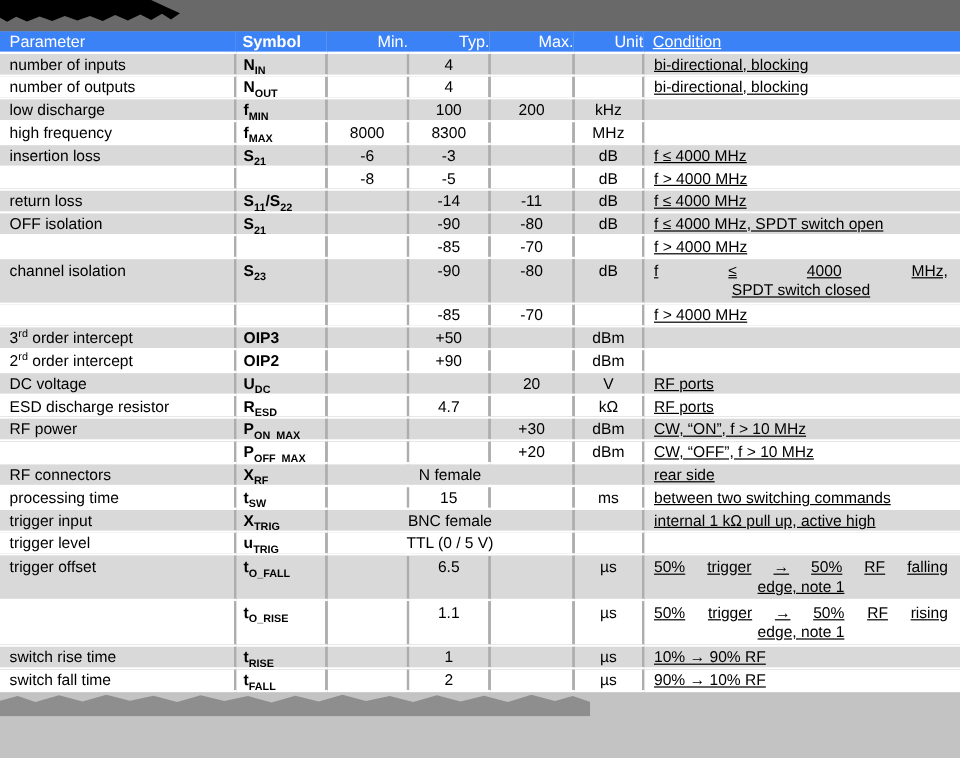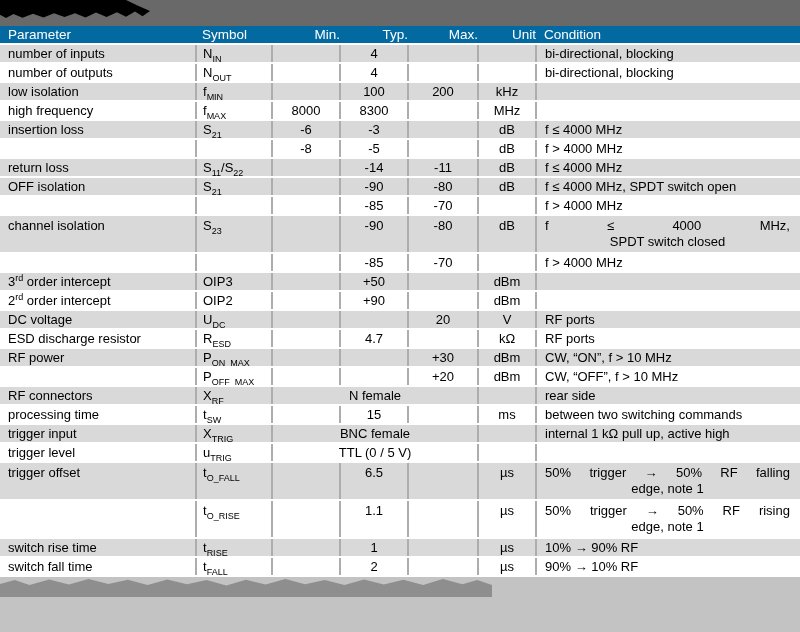--- a/index.html
+++ b/index.html
@@ -7,30 +7,30 @@
        font-family:"Liberation Sans",sans-serif;color:#000;}
   .page{width:800px;height:632px;position:relative;}
 
   .top-strip{height:26px;background:#696969;position:relative;}
   .blob{position:absolute;left:0;top:0;width:150px;height:19px;background:#000;
         clip-path:polygon(0 0,84% 0,92% 30%,100% 58%,95% 86%,90% 60%,84% 88%,78% 64%,
         71% 90%,64% 66%,57% 92%,50% 70%,43% 90%,36% 70%,29% 92%,22% 72%,15% 94%,
         9% 74%,4% 95%,0 78%);}
 
   table{width:800px;border-collapse:collapse;table-layout:fixed;}
-  th{background:#0369a1;color:#fff;font-weight:normal;font-size:13.5px;height:17px;
+  th{background:#3b82f6;color:#fff;font-weight:normal;font-size:13.5px;height:17px;
      padding:0;border-bottom:2px solid #fff;text-align:left;}
   td{font-size:13px;height:19px;padding:0 2px;background:#fff;box-sizing:border-box;
      border-right:2px solid #adadad;border-bottom:2px solid #fff;line-height:16px;
      overflow:hidden;white-space:nowrap;}
-  td:last-child,th:last-child{border-right:none;}
+  td:last-child,th:last-child{border-right:none;text-decoration:underline;}
   tr.alt td{background:#d9d9d9;}
   tr.tall td{height:38px;vertical-align:top;padding-top:2px;margin-top:17px;}
   .c-param{padding-left:8px;}
-  .c-sym{padding-left:6px;}
+  .c-sym{padding-left:6px;font-weight:bold;}
   .c-num,.c-span,.c-unit{text-align:center;}
   .c-cond{padding-left:8px;padding-right:10px;white-space:normal;}
   th.c-param{padding-left:8px;} th.c-sym{padding-left:6px;}
   th.c-num,th.c-unit{text-align:right;}
   sub{font-size:9px;line-height:0;}
   sup{font-size:9px;line-height:0;}
   .justify{display:flex;justify-content:space-between;}
   .line2{text-align:center;}
 
   .bottom-band{height:20px;background:#c3c3c3;position:relative;}
@@ -83,21 +83,21 @@
         <tr class="">
           <td class="c-param"><span>number of outputs</span></td>
           <td class="c-sym"><span>N</span><sub>OUT</sub></td>
           <td class="c-num"></td>
           <td class="c-num">4</td>
           <td class="c-num"></td>
           <td class="c-unit"></td>
           <td class="c-cond">bi-directional, blocking</td>
         </tr>
         <tr class="alt">
-          <td class="c-param"><span>low isolation</span></td>
+          <td class="c-param"><span>low discharge</span></td>
           <td class="c-sym"><span>f</span><sub>MIN</sub></td>
           <td class="c-num"></td>
           <td class="c-num">100</td>
           <td class="c-num">200</td>
           <td class="c-unit">kHz</td>
           <td class="c-cond"></td>
         </tr>
         <tr class="">
           <td class="c-param"><span>high frequency</span></td>
           <td class="c-sym"><span>f</span><sub>MAX</sub></td>

